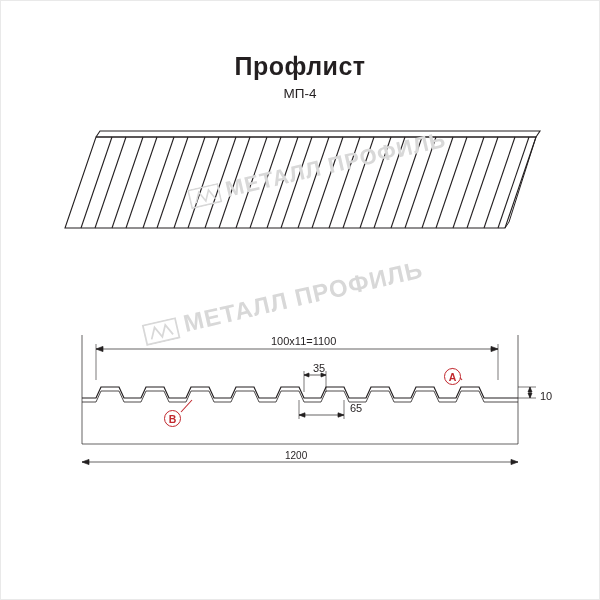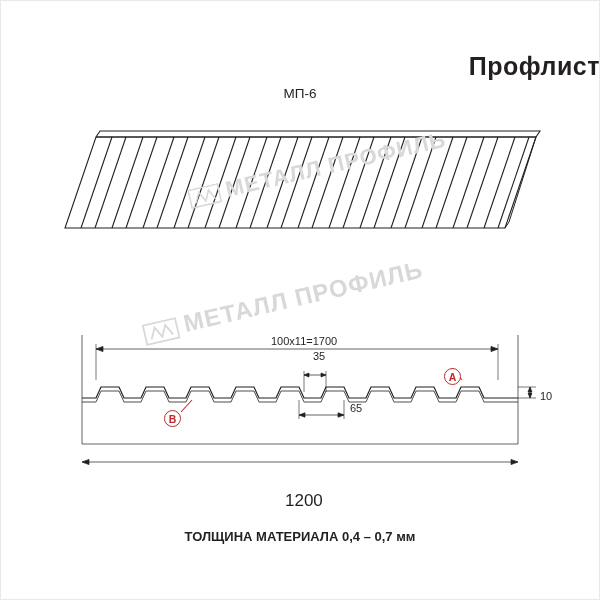--- a/index.html
+++ b/index.html
@@ -26,21 +26,21 @@
     height: 600px;
     border: 1px solid #e9e9e9;
     box-sizing: border-box;
     pointer-events: none;
   }
   .title {
     position: absolute;
     top: 52px;
     left: 0;
     width: 600px;
-    text-align: right;
+    text-align: center;
     font-size: 25px;
     font-weight: bold;
     letter-spacing: 0.5px;
     color: #231f20;
   }
   .subtitle {
     position: absolute;
     top: 86px;
     left: 0;
     width: 600px;
@@ -106,34 +106,34 @@
   }
   #calloutA { left: 444px; top: 368px; }
   #calloutB { left: 164px; top: 410px; }
   .dim-text {
     position: absolute;
     font-size: 11px;
     color: #231f20;
     white-space: nowrap;
   }
   #dimTop   { left: 271px; top: 335px; }
-  #dim35    { left: 313px; top: 350px; text-align: center; }
+  #dim35    { left: 313px; top: 362px; text-align: center; }
   #dim65    { left: 314px; top: 402px; padding-left: 36px; }
   #dim10    { left: 540px; top: 390px; text-align: center; }
-  #dimBottom{ left: 285px; top: 450px; font-size: 17px; margin-top: 41px; }
+  #dimBottom{ left: 285px; top: 450px; font-size: 10px; }
 </style>
 </head>
 <body>
 
 <div id="page">
 
   <div class="frame"></div>
 
   <div class="title">Профлист</div>
-  <div class="subtitle">МП-6</div>
+  <div class="subtitle">МП-4</div>
 
   <svg class="svg-layer" width="600" height="600" aria-hidden="true">
     <g fill="none" stroke="#231f20" stroke-width="1.1" stroke-linejoin="miter">
 
       <path d="M96 137 L536 137 L505 228 L65 228 Z"></path>
 
       <path d="M96 137 L536 137"></path>
 
       <path d="M112 137 L81 228"></path>
       <path d="M126 137 L95 228"></path>
@@ -238,24 +238,23 @@
     </svg><span>МЕТАЛЛ ПРОФИЛЬ</span>
   </div>
 
   <div class="wm wm2">
     <svg class="wm-logo" width="36" height="22" viewBox="0 0 32 20">
       <rect x="1" y="1" width="30" height="18" fill="none" stroke="#d8d8d8" stroke-width="1.6"></rect>
       <path d="M6 15 L11 5 L16 15 L21 5 L26 15" fill="none" stroke="#d8d8d8" stroke-width="1.6"></path>
     </svg><span>МЕТАЛЛ ПРОФИЛЬ</span>
   </div>
 
-  <div class="dim-text" id="dimTop">100x11=1700</div>
+  <div class="dim-text" id="dimTop">100x11=1100</div>
   <div class="dim-text" id="dim35">35</div>
   <div class="dim-text" id="dim65">65</div>
   <div class="dim-text" id="dim10">10</div>
   <div class="dim-text" id="dimBottom">1200</div>
 
   <div class="callout-letter" id="calloutA">A</div>
   <div class="callout-letter" id="calloutB">B</div>
 
-  <div class="footnote">ТОЛЩИНА МАТЕРИАЛА 0,4 – 0,7 мм</div>
 
 </div>
 
 </body></html>

